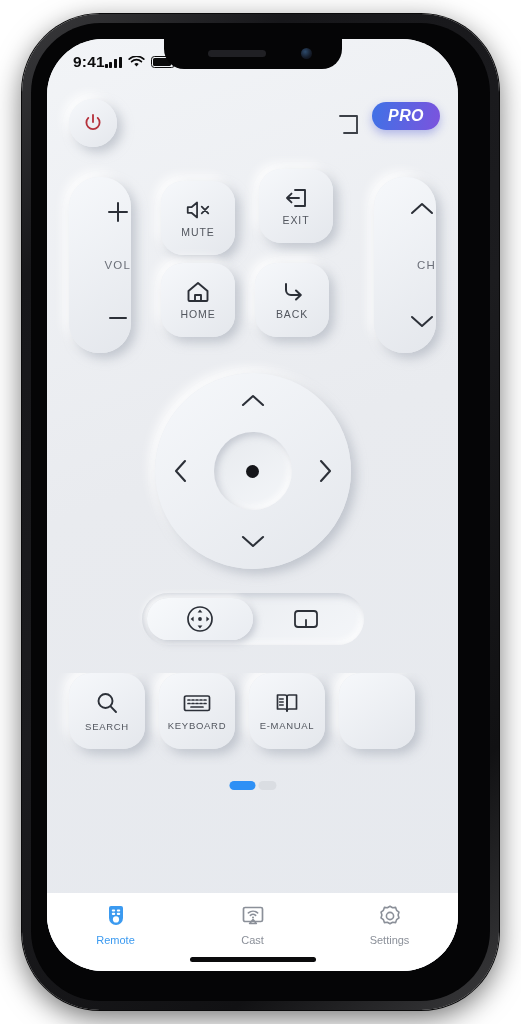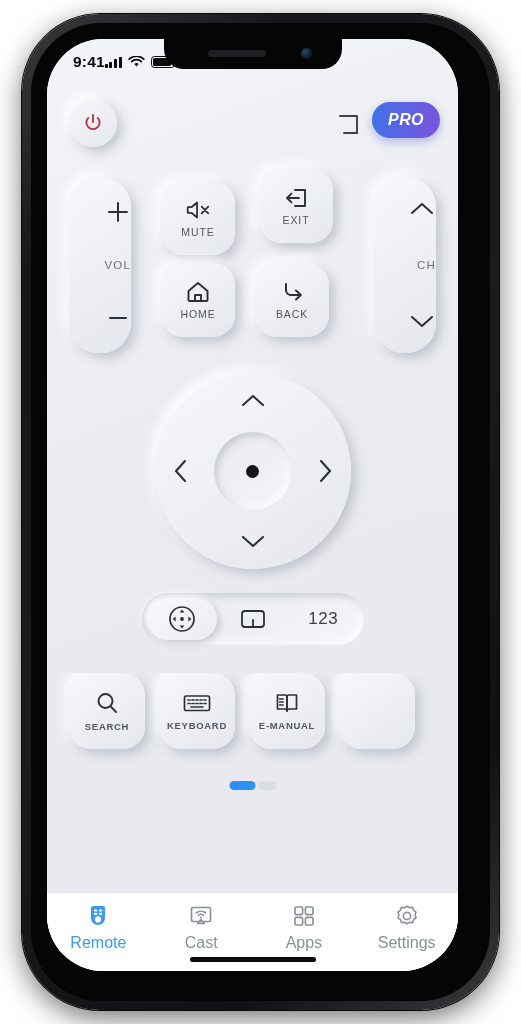--- a/index.html
+++ b/index.html
@@ -63,21 +63,21 @@
   .neu-in{
     background:linear-gradient(145deg,#e7eaee,#f4f6f9);
     box-shadow:inset 3px 3px 7px rgba(166,172,184,.55), inset -3px -3px 7px rgba(255,255,255,.92);
   }
 
   
   #header{position:absolute;left:0;top:14px;width:100%;height:62px;}
   #power-button{position:absolute;left:22px;top:4px;width:48px;height:48px;border-radius:50%;
     display:flex;align-items:center;justify-content:center;cursor:pointer;}
   #fullscreen-button{position:absolute;right:96px;top:16px;width:26px;height:26px;cursor:pointer;}
-  #pro-badge{position:absolute;right:18px;top:7px;width:68px;height:36px;border-radius:18px;
+  #pro-badge{position:absolute;right:18px;top:7px;width:68px;height:28px;border-radius:18px;
     display:flex;align-items:center;justify-content:center;cursor:pointer;
     box-shadow:0 4px 10px rgba(80,90,210,.38);}
   #pro-badge span{color:#fff;font-weight:700;font-style:italic;font-size:16px;letter-spacing:.4px;}
 
   
   #top-grid{position:absolute;left:0;top:88px;width:100%;height:184px;}
   .rocker{position:absolute;top:8px;width:62px;height:176px;border-radius:30px;
     display:flex;flex-direction:column;align-items:flex-end;justify-content:space-between;
     padding:22px 0;box-sizing:border-box;cursor:pointer;}
   #vol-rocker{left:22px;}
@@ -111,33 +111,33 @@
   .mode-seg{flex:1;height:100%;border-radius:21px;display:flex;align-items:center;justify-content:center;cursor:pointer;}
   .mode-seg.active{background:linear-gradient(145deg,#f8fafc,#e9ecf1);
     box-shadow:3px 3px 7px rgba(166,172,184,.55), -3px -3px 7px rgba(255,255,255,.95);}
   #mode-num{font-size:17px;color:#3c4047;font-weight:500;letter-spacing:.5px;}
 
   
   #shortcut-row{position:absolute;left:0;top:592px;width:100%;height:92px;
     display:flex;gap:14px;padding-left:22px;box-sizing:border-box;overflow:hidden;}
   .shortcut{flex:0 0 auto;width:76px;height:76px;border-radius:22px;
     display:flex;flex-direction:column;align-items:center;justify-content:center;gap:5px;cursor:pointer;}
-  .shortcut .lbl{font-size:9.5px;letter-spacing:.7px;color:#52565e;font-weight:700;white-space:nowrap;}
+  .shortcut .lbl{font-size:9.5px;letter-spacing:.7px;color:#52565e;font-weight:400;white-space:nowrap;}
 
   
   #page-indicator{position:absolute;left:50%;transform:translateX(-50%);top:700px;
     display:flex;align-items:center;gap:3px;}
   #page-indicator .dot-a{width:26px;height:9px;border-radius:5px;background:#2e90f5;}
   #page-indicator .dot-i{width:18px;height:9px;border-radius:5px;background:#dadde2;}
 
   
   #tab-bar{position:absolute;left:0;bottom:0;width:100%;height:78px;background:#ffffff;
     display:flex;align-items:flex-start;padding-top:10px;box-sizing:border-box;}
   .tab{flex:1;display:flex;flex-direction:column;align-items:center;gap:5px;cursor:pointer;}
-  .tab .lbl{font-size:16px;color:#8b9099;}
+  .tab .lbl{font-size:11px;color:#8b9099;}
   .tab.active .lbl{color:#3b9af0;}
   #home-indicator{position:absolute;left:50%;transform:translateX(-50%);bottom:9px;
     width:126px;height:5px;border-radius:3px;background:#0b0b0c;}
 
   svg{display:block;}
 </style>
 </head>
 <body>
 
 <div id="phone-frame">
@@ -287,23 +287,20 @@
                 <path d="M15 24.4 L12.6 21.4 H17.4 Z" fill="#2c3038"></path>
                 <path d="M5.6 15 L8.6 12.6 V17.4 Z" fill="#2c3038"></path>
                 <path d="M24.4 15 L21.4 12.6 V17.4 Z" fill="#2c3038"></path>
               </svg>
             </div>
             <div class="mode-seg">
               <svg width="28" height="24" viewBox="0 0 28 24">
                 <rect x="3" y="4" width="22" height="16" rx="3" stroke="#2c3038" stroke-width="1.8" fill="none"></rect>
                 <path d="M14 13 V20" stroke="#2c3038" stroke-width="1.8" stroke-linecap="round"></path>
               </svg>
-            </div>
-            <div class="mode-seg">
-              <span id="mode-num">123</span>
             </div>
           </div>
 
           <div id="shortcut-row">
             <div class="shortcut neu">
               <svg width="26" height="26" viewBox="0 0 26 26">
                 <circle cx="11.5" cy="11" r="7" stroke="#2c3038" stroke-width="1.9" fill="none"></circle>
                 <path d="M16.6 16.4 L22 22" stroke="#2c3038" stroke-width="1.9" stroke-linecap="round"></path>
               </svg>
               <div class="lbl">SEARCH</div>
@@ -356,29 +353,20 @@
             <svg width="26" height="26" viewBox="0 0 26 26">
               <rect x="3.5" y="4.5" width="19" height="14" rx="1.6" stroke="#8b9099" stroke-width="1.7" fill="none"></rect>
               <path d="M13 16.5 L9.6 20.4 H16.4 Z" stroke="#8b9099" stroke-width="1.5" fill="none" stroke-linejoin="round"></path>
               <path d="M10.4 12.4 a4 4 0 0 1 5.2 0" stroke="#8b9099" stroke-width="1.6" fill="none" stroke-linecap="round"></path>
               <path d="M8.4 9.9 a7.2 7.2 0 0 1 9.2 0" stroke="#8b9099" stroke-width="1.6" fill="none" stroke-linecap="round"></path>
               <circle cx="13" cy="14.6" r="1" fill="#8b9099"></circle>
             </svg>
             <div class="lbl">Cast</div>
           </div>
 
-          <div class="tab">
-            <svg width="26" height="26" viewBox="0 0 26 26">
-              <rect x="4" y="4" width="7.6" height="7.6" rx="1.4" stroke="#8b9099" stroke-width="1.7" fill="none"></rect>
-              <rect x="14.4" y="4" width="7.6" height="7.6" rx="1.4" stroke="#8b9099" stroke-width="1.7" fill="none"></rect>
-              <rect x="4" y="14.4" width="7.6" height="7.6" rx="1.4" stroke="#8b9099" stroke-width="1.7" fill="none"></rect>
-              <rect x="14.4" y="14.4" width="7.6" height="7.6" rx="1.4" stroke="#8b9099" stroke-width="1.7" fill="none"></rect>
-            </svg>
-            <div class="lbl">Apps</div>
-          </div>
 
           <div class="tab">
             <svg width="26" height="26" viewBox="0 0 26 26">
               <path d="M13 3.2 l2.6 1.5 3-0.3 1 2.9 2.4 1.8 -0.9 2.9 0.9 2.9 -2.4 1.8 -1 2.9 -3 -0.3 -2.6 1.5 -2.6 -1.5 -3 0.3 -1 -2.9 -2.4 -1.8 0.9 -2.9 -0.9 -2.9 2.4 -1.8 1 -2.9 3 0.3 Z" stroke="#8b9099" stroke-width="1.6" fill="none" stroke-linejoin="round"></path>
               <circle cx="13" cy="13" r="3.6" stroke="#8b9099" stroke-width="1.6" fill="none"></circle>
             </svg>
             <div class="lbl">Settings</div>
           </div>
         </div>
 

